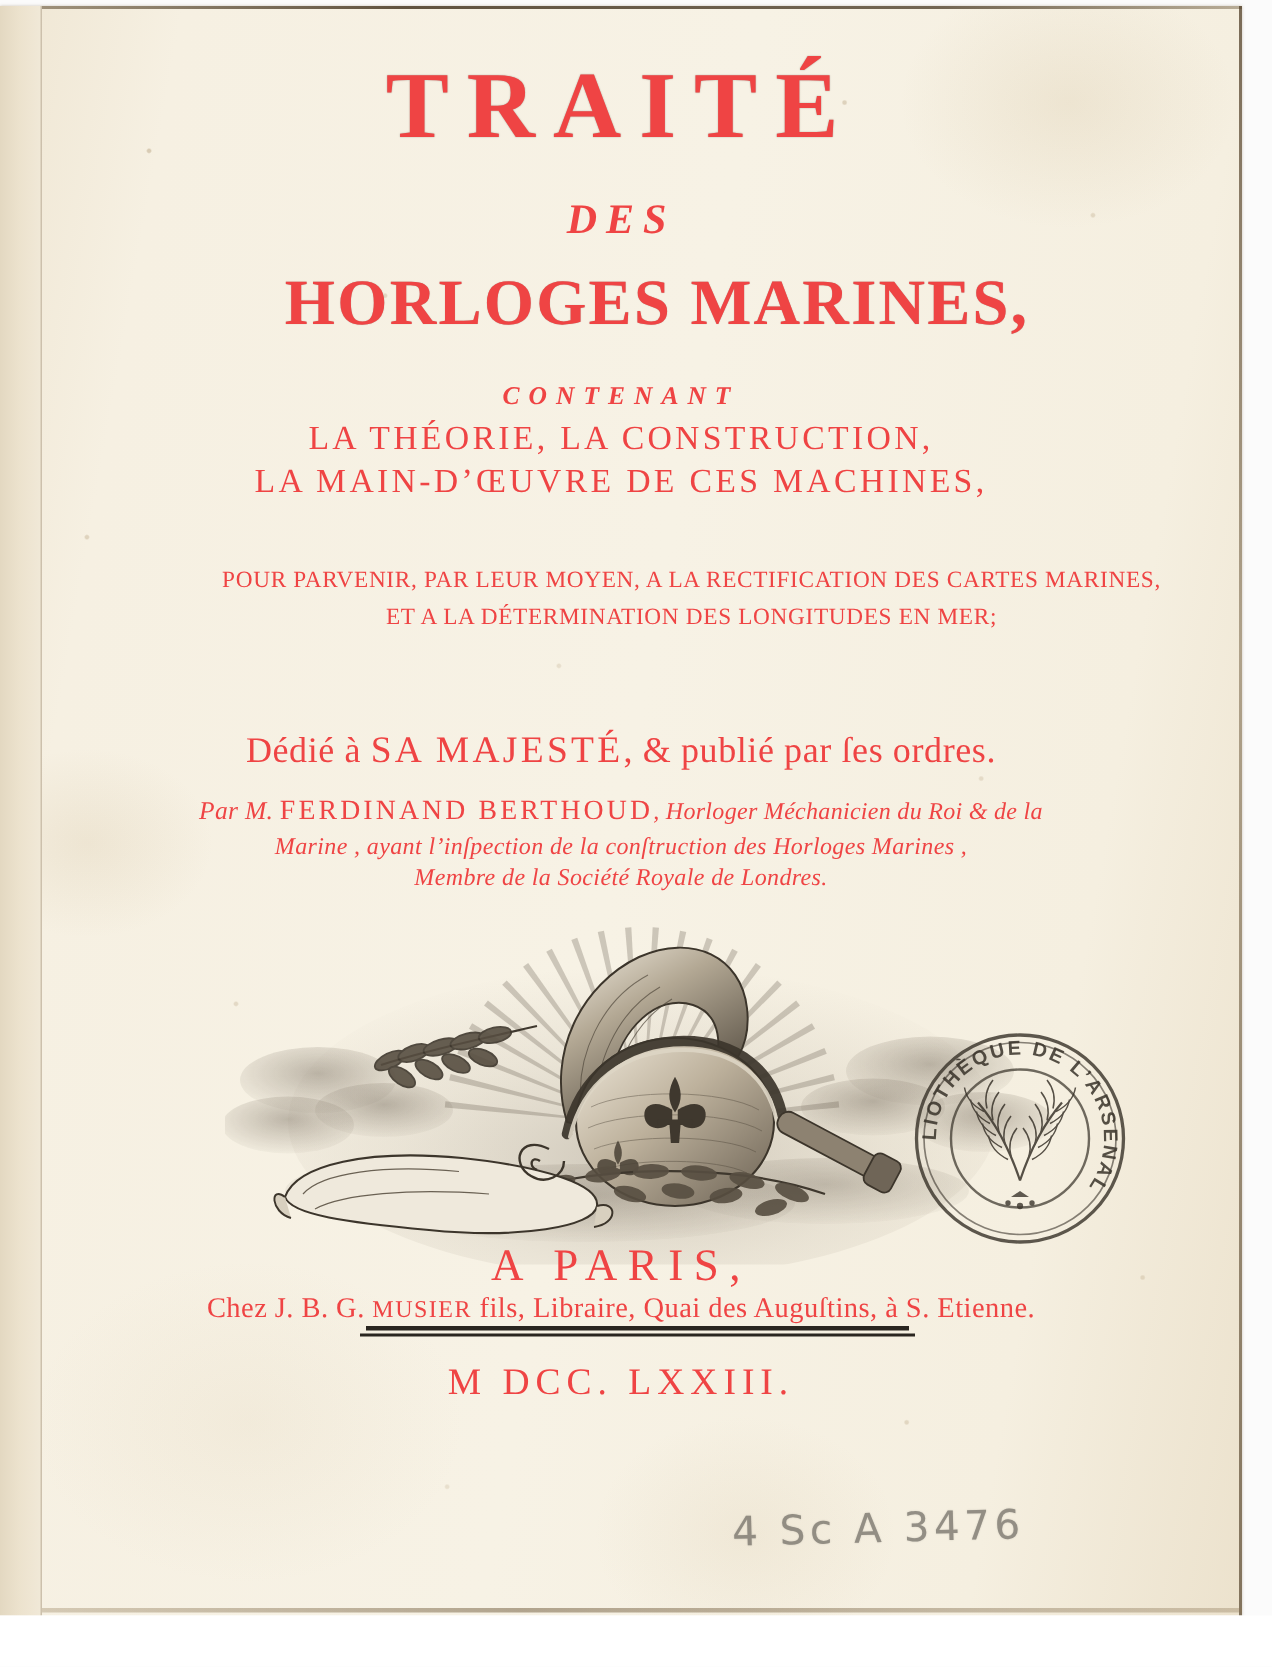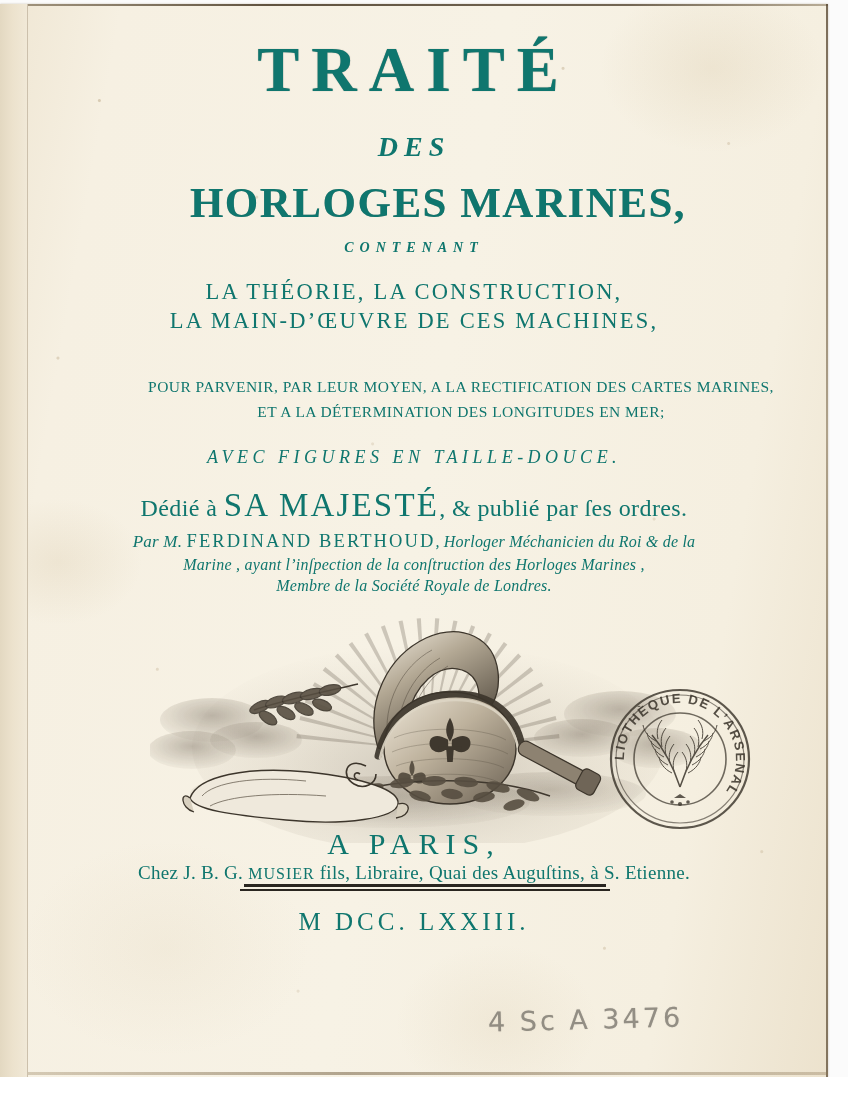--- a/index.html
+++ b/index.html
@@ -39,35 +39,35 @@
   #gutter-line{position:absolute;left:27px;top:4px;width:1px;height:1073px;
      background:rgba(120,100,70,.30);pointer-events:none;}
   #edge-top{position:absolute;left:28px;top:4px;width:800px;height:2px;
      background:linear-gradient(90deg,rgba(90,72,45,.55),rgba(70,55,35,.85) 30%,rgba(70,55,35,.75) 75%,rgba(110,90,60,.45));}
   #edge-right{position:absolute;left:826px;top:4px;width:2px;height:1073px;
      background:linear-gradient(180deg,rgba(80,62,40,.75),rgba(110,90,60,.5) 40%,rgba(85,68,45,.7));}
   #edge-bottom{position:absolute;left:28px;top:1072px;width:800px;height:3px;
      background:linear-gradient(90deg,rgba(150,128,92,.35),rgba(120,100,70,.55) 40%,rgba(140,118,85,.35));}
 
   
-  .tx{position:absolute;width:828px;left:0;text-align:center;color:#0f766e;
+  .tx{position:absolute;width:828px;left:0;text-align:center;color:#ef4444;
       white-space:nowrap;}
 
   .t-title{font-size:63px;letter-spacing:12px;font-weight:700;
            text-shadow:0 0 1px rgba(35,30,22,.4);}
   .t-des{font-style:italic;font-size:28px;letter-spacing:6px;font-weight:600;}
   .t-main{font-size:43px;letter-spacing:1.5px;font-weight:700;
           text-shadow:0 0 .6px rgba(35,30,22,.35);margin-left:24px;}
-  .t-contenant{font-style:italic;font-size:14px;letter-spacing:6px;font-weight:600;}
+  .t-contenant{font-style:italic;font-size:17px;letter-spacing:6px;font-weight:600;margin-top:14px;}
   .t-sub{font-size:22.5px;letter-spacing:2.2px;font-weight:400;}
   .t-sub2{font-size:20.5px;letter-spacing:1.6px;font-weight:400;}
   .t-small{font-size:15.5px;letter-spacing:.45px;font-weight:400;margin-left:47px;}
   .t-figures{font-style:italic;font-size:18px;letter-spacing:4.5px;font-weight:500;}
   .t-dedie{font-size:24px;letter-spacing:.4px;font-weight:400;}
-  .t-dedie .caps{font-size:33px;letter-spacing:2.2px;}
+  .t-dedie .caps{font-size:25px;letter-spacing:2.2px;}
   .t-author{font-size:17px;letter-spacing:.2px;}
   .t-author .pre{font-style:italic;}
   .t-author .nm{letter-spacing:2.1px;font-size:18.5px;}
   .t-author .it{font-style:italic;font-size:16px;}
   .t-authline{font-style:italic;font-size:16px;letter-spacing:.25px;}
   .t-paris{font-size:30px;letter-spacing:7px;font-weight:500;}
   .t-chez{font-size:19px;letter-spacing:.3px;}
   .t-chez .sc{font-size:16px;letter-spacing:1px;}
   .t-date{font-size:25px;letter-spacing:4px;font-weight:500;}
 
@@ -110,21 +110,20 @@
   <div class="tx t-main" style="top:178px;">HORLOGES MARINES,</div>
 
   <div class="tx t-contenant" style="top:240px;">CONTENANT</div>
 
   <div class="tx t-sub" style="top:279px;">LA THÉORIE, LA CONSTRUCTION,</div>
   <div class="tx t-sub" style="top:308px;">LA MAIN-D’ŒUVRE DE CES MACHINES,</div>
 
   <div class="tx t-small" style="top:378px;">POUR PARVENIR, PAR LEUR MOYEN, A LA RECTIFICATION DES CARTES MARINES,</div>
   <div class="tx t-small" style="top:403px;">ET A LA DÉTERMINATION DES LONGITUDES EN MER;</div>
 
-  <div class="tx t-figures" style="top:447px;">AVEC FIGURES EN TAILLE-DOUCE.</div>
 
   <div class="tx t-dedie" style="top:487px;">
     <span>Dédié à </span><span class="caps">SA MAJESTÉ</span><span>, &amp; publié par ſes ordres.</span>
   </div>
 
   <div class="tx t-author" style="top:531px;">
     <span class="pre">Par M. </span><span class="nm">FERDINAND BERTHOUD</span><span class="it">, Horloger Méchanicien du Roi &amp; de la</span>
   </div>
   <div class="tx t-authline" style="top:556px;">Marine , ayant l’inſpection de la conſtruction des Horloges Marines ,</div>
   <div class="tx t-authline" style="top:577px;">Membre de la Société Royale de Londres.</div>

